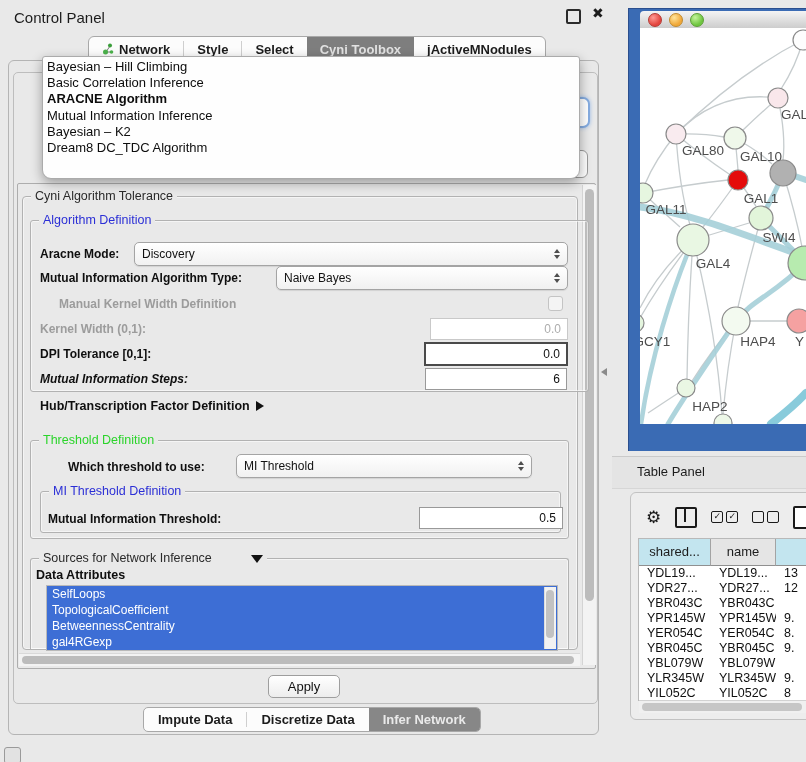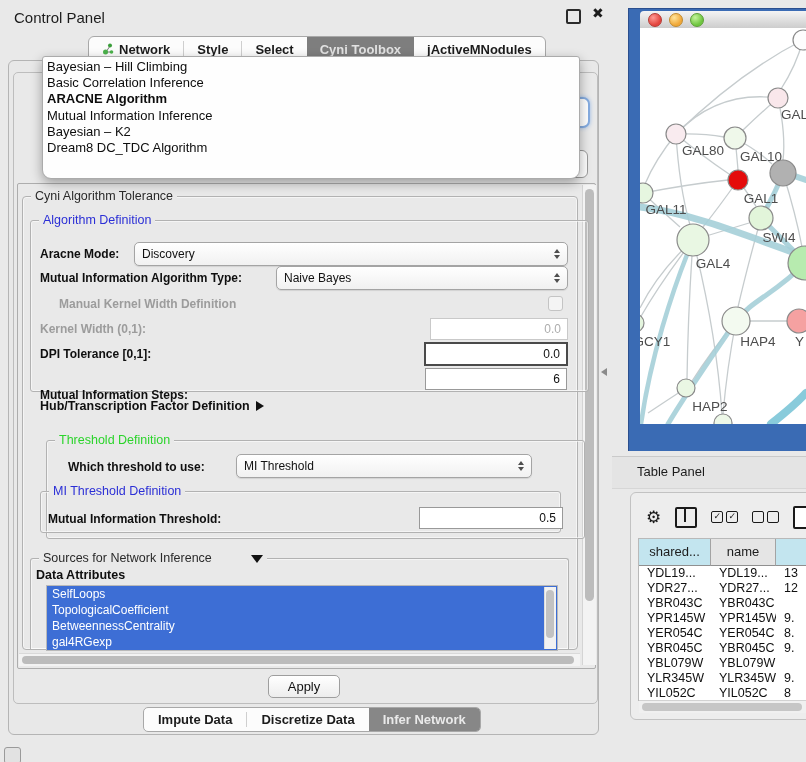--- a/index.html
+++ b/index.html
@@ -188,31 +188,31 @@
   <span class="lbl dis" style="left:40px;top:322px;">Kernel Width (0,1):</span>
   <div class="tinput dis" style="left:430px;top:318px;width:124px;">
     <span>0.0</span>
   </div>
 
   <span class="lbl" style="left:40px;top:347px;">DPI Tolerance [0,1]:</span>
   <div class="tinput foc" style="left:424px;top:342px;width:128px;">
     <span>0.0</span>
   </div>
 
-  <span class="lbl" style="left:40px;top:388px;">Mutual Information Steps:</span>
+  <span class="lbl" style="left:40px;top:372px;font-style:italic;">Mutual Information Steps:</span>
   <div class="tinput" style="left:425px;top:368px;width:128px;">
     <span>6</span>
   </div>
 
   <div class="abs" style="left:40px;top:399px;font-size:12.5px;font-weight:bold;color:#0f0f0f;display:flex;align-items:center;">
     <span>Hub/Transcription Factor Definition</span>
     <span class="tri-r"></span>
   </div>
 
-  <div class="grp" style="left:46px;top:440px;width:537px;height:97px;">
+  <div class="grp" style="left:30px;top:440px;width:537px;height:97px;">
     <span class="grp-label c-green">Threshold Definition</span>
   </div>
   <span class="lbl" style="left:68px;top:460px;">Which threshold to use:</span>
   <div class="combo" style="left:236px;top:454px;width:280px;">
     <span>MI Threshold</span>
     <span class="stepper">
         <i class="up"></i>
         <i class="dn"></i>
       </span>
   </div>

